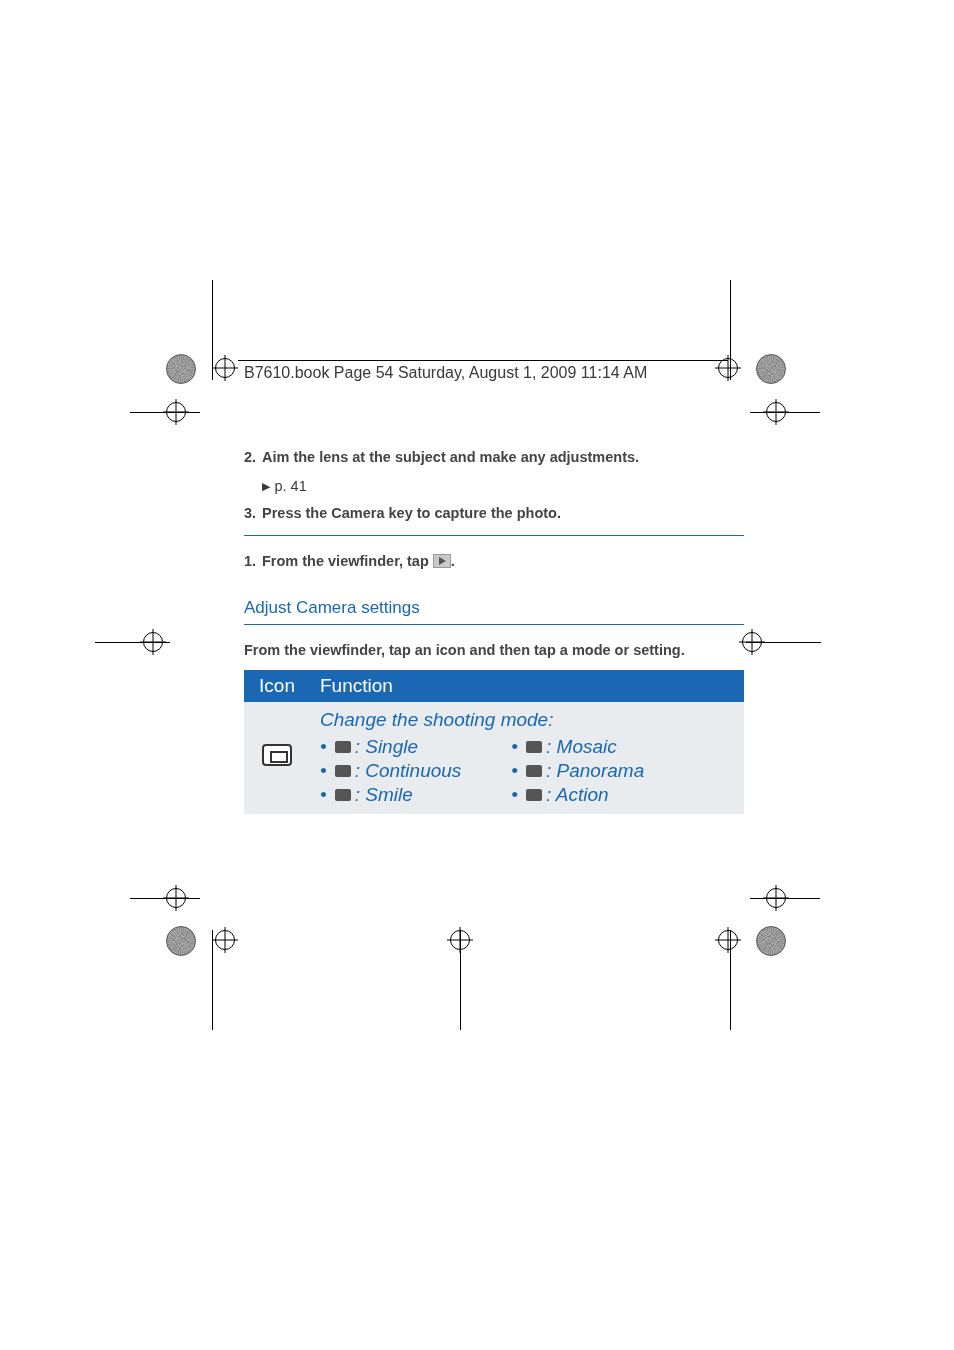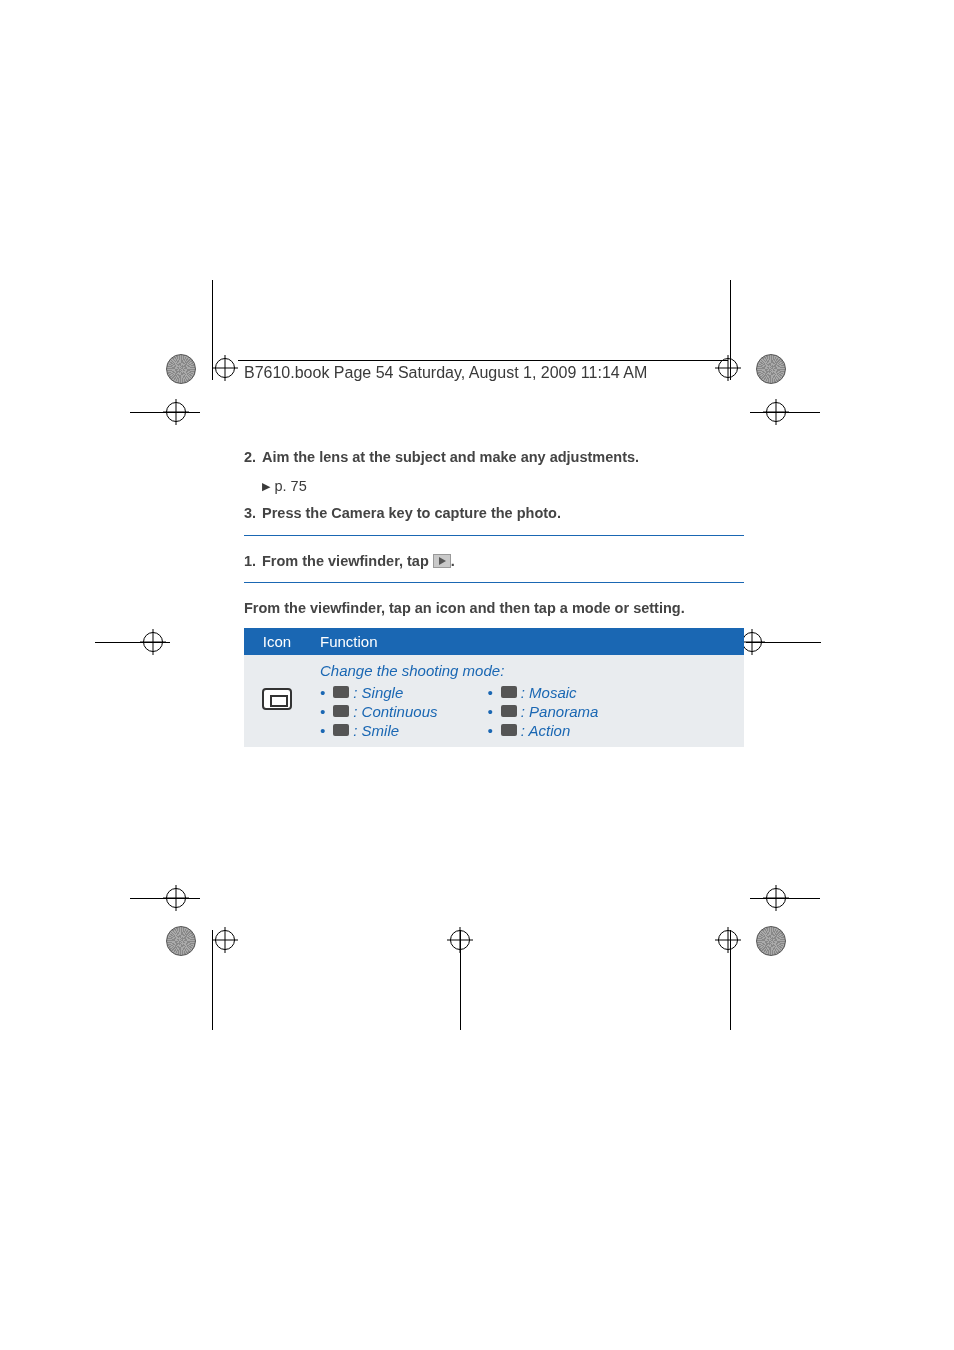--- a/index.html
+++ b/index.html
@@ -53,21 +53,21 @@
     display: inline-block; width: 18px; height: 14px;
     background: #c9c9c9; border: 1px solid #999; vertical-align: -2px;
     position: relative;
   }
   .inline-icon.play::after {
     content: ""; position: absolute; left: 5px; top: 2px;
     border-left: 7px solid #555; border-top: 4.5px solid transparent; border-bottom: 4.5px solid transparent;
   }
 
   table.func {
-    width: 100%; border-collapse: collapse; font-size: 15px; margin-top: 8px;
+    width: 100%; border-collapse: collapse; font-size: 19px; margin-top: 8px;
   }
   table.func th {
     background: #1a67b3; color: #fff; text-align: left; font-weight: normal;
     padding: 5px 10px;
   }
   table.func th:first-child { width: 66px; text-align: center; }
   table.func td { padding: 7px 10px; vertical-align: top; }
   table.func tr.row-a td { background: #f5f7f9; }
   table.func tr.row-b td { background: #e9ecef; font-style: italic; }
   .link { color: #1a67b3; }
@@ -131,33 +131,34 @@
 <div class="page">
   <div class="header-text">B7610.book  Page 54  Saturday, August 1, 2009  11:14 AM</div>
 
   <div style="height:64px;"></div>
 
   <div class="instruction num-item">
     <span class="lead">2.</span><span>Aim the lens at the subject and make any adjustments.</span>
   </div>
   <div class="xref">
     <span class="tri">▶</span>
-    <span>p. 75</span>
+    <span>p. 41</span>
   </div>
   <div style="height:8px;"></div>
   <div class="instruction num-item">
     <span class="lead">3.</span><span>Press the Camera key to capture the photo.</span>
   </div>
 
   <div class="divider"></div>
   <div class="instruction num-item">
     <span class="lead">1.</span><span>From the viewfinder, tap </span>
     <span class="inline-icon play"></span><span>.</span>
   </div>
 
+  <div class="section-title">Adjust Camera settings</div>
   <div class="divider"></div>
   <div class="instruction">From the viewfinder, tap an icon and then tap a mode or setting.</div>
 
   <table class="func">
     <tbody>
         <tr>
       <th>Icon</th>
       <th>Function</th>
     </tr>
     <tr class="row-b">

